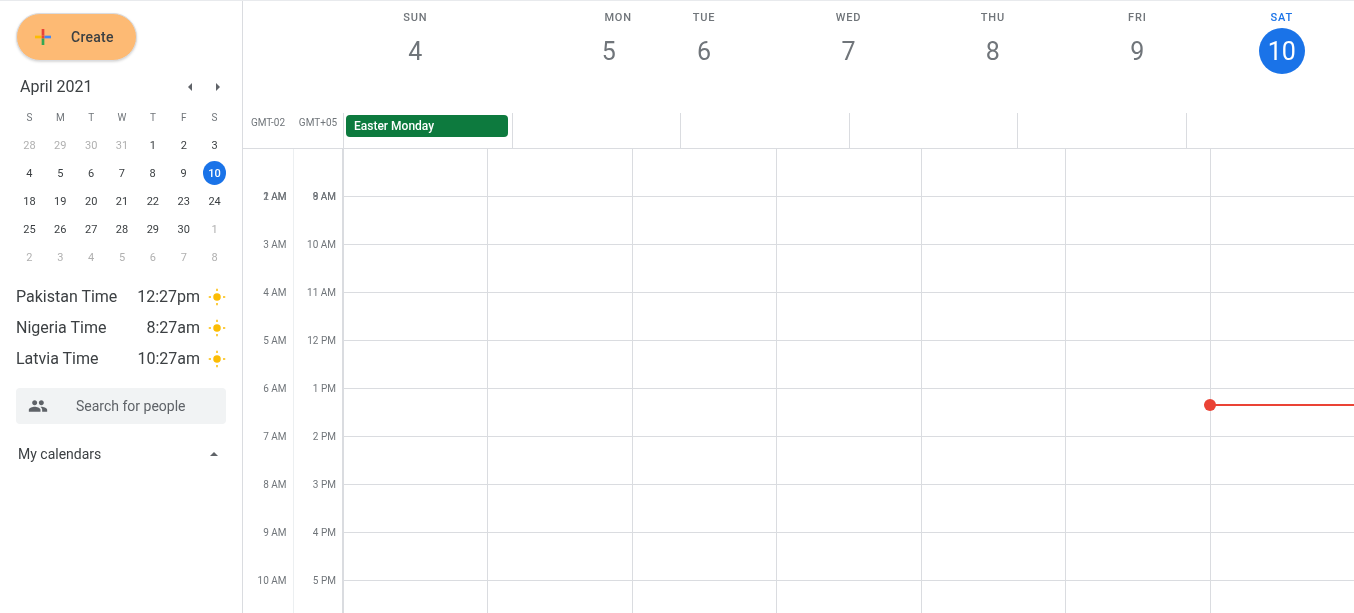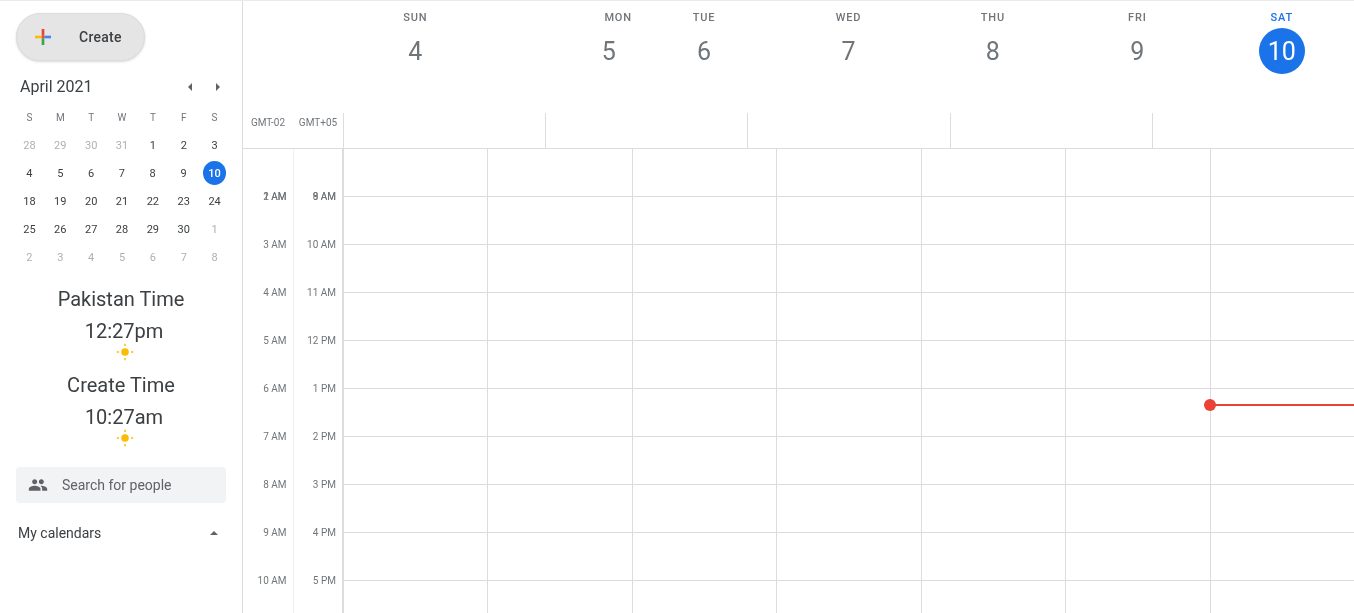--- a/index.html
+++ b/index.html
@@ -1,42 +1,42 @@
 <!DOCTYPE html>
 <html><head>
 <meta charset="utf-8">
 <style>
 * { margin:0; padding:0; box-sizing:border-box; font-family:'Google Sans',Roboto,Arial,sans-serif; }
 body { width:1354px; height:613px; background:#fff; overflow:hidden; color:#3c4043; }
 .app { display:flex; width:100%; height:100%; border-top:1px solid #e8eaed; }
 
 
 .side { width:242px; padding:8px 12px 0 12px; flex-shrink:0; }
-.create { display:inline-flex; align-items:center; gap:24px; height:48px; padding:0 22px 0 14px; border:1px solid #dadce0; border-radius:24px; background:#e5e5e5; box-shadow:0 1px 3px rgba(0,0,0,.1),0 1px 2px rgba(0,0,0,.06); font-size:14px; color:#3c4043; font-weight:500; cursor:pointer; margin:4px 0 14px 4px; letter-spacing:.25px; }
+.create { display:inline-flex; align-items:center; gap:16px; height:48px; padding:0 22px 0 14px; border:1px solid #dadce0; border-radius:24px; background:#fdba74; box-shadow:0 1px 3px rgba(0,0,0,.1),0 1px 2px rgba(0,0,0,.06); font-size:14px; color:#3c4043; font-weight:500; cursor:pointer; margin:4px 0 14px 4px; letter-spacing:.25px; }
 .plus { width:24px; height:24px; display:inline-block; }
 
 .mc-head { display:flex; align-items:flex-start; justify-content:space-between; padding:2px 2px 6px 6px; }
 .mc-title { font-size:16px; color:#3c4043; font-weight:400; }
 .nav-btns { display:flex; gap:8px; }
 .chev { width:20px; height:20px; fill:#5f6368; cursor:pointer; border-radius:50%; padding:2px; }
 
 .mc { padding-left:2px; }
 .mc-row { display:flex; }
 .mc-cell { width:32px; height:28px; display:flex; align-items:center; justify-content:center; font-size:10px; color:#70757a; cursor:pointer; border-radius:50%; }
 .mc-body .mc-cell { font-size:11px; color:#3c4043; }
 .mc-cell.out { color:#b0b0b0; }
 .mc-cell.today { background:#1a73e8; color:#fff; width:24px; height:24px; margin:2px 4px; font-weight:500; }
 
 .world { margin-top:10px; }
-.wc { display:flex; align-items:center; padding:6px 4px; font-size:20px; color:#3c4043;flex-direction:column; }
+.wc { display:flex; align-items:center; padding:6px 4px; font-size:16px; color:#3c4043; }
 .wc .left { flex:1; white-space:nowrap; overflow:hidden; text-overflow:ellipsis; }
-.wc .time { margin-left:6px;margin-top:8px; }
+.wc .time { margin-left:6px; }
 .sun,.moon { width:18px; height:18px; flex-shrink:0; margin-left:8px; }
 
-.search { display:flex; align-items:center; gap:14px; height:36px; background:#f1f3f4; border-radius:4px; padding:0 12px; margin:14px 4px 0 4px; font-size:14px; color:#5f6368; cursor:pointer; }
+.search { display:flex; align-items:center; gap:28px; height:36px; background:#f1f3f4; border-radius:4px; padding:0 12px; margin:14px 4px 0 4px; font-size:14px; color:#5f6368; cursor:pointer; }
 .search svg { width:20px; height:20px; fill:#5f6368; }
 
 .sec-head { display:flex; align-items:center; justify-content:space-between; padding:20px 6px 10px 6px; font-size:14px; color:#3c4043; cursor:pointer; }
 .cal-row { display:flex; align-items:center; gap:14px; padding:4px 6px; font-size:14px; }
 .cb { width:18px; height:18px; border-radius:3px; background:#1a73e8; display:flex; align-items:center; justify-content:center; flex-shrink:0; }
 .cb svg { width:14px; height:14px; fill:#fff; }
 .cal-name { white-space:nowrap; overflow:hidden; text-overflow:ellipsis; }
 
 
 .main { flex:1; display:flex; flex-direction:column; border-left:1px solid #dadce0; overflow:hidden; }
@@ -168,21 +168,34 @@
             <circle cx="12" cy="12" r="5" fill="#fbbc04"></circle>
             <g stroke="#fbbc04" stroke-width="2">
               <line x1="12" y1="1" x2="12" y2="4"></line>
               <line x1="12" y1="20" x2="12" y2="23"></line>
               <line x1="1" y1="12" x2="4" y2="12"></line>
               <line x1="20" y1="12" x2="23" y2="12"></line>
             </g>
           </svg>
         </div>
         <div class="wc">
-          <span class="left">Create Time</span>
+          <span class="left">Nigeria Time</span>
+          <span class="time">8:27am</span>
+          <svg class="sun" viewBox="0 0 24 24">
+            <circle cx="12" cy="12" r="5" fill="#fbbc04"></circle>
+            <g stroke="#fbbc04" stroke-width="2">
+              <line x1="12" y1="1" x2="12" y2="4"></line>
+              <line x1="12" y1="20" x2="12" y2="23"></line>
+              <line x1="1" y1="12" x2="4" y2="12"></line>
+              <line x1="20" y1="12" x2="23" y2="12"></line>
+            </g>
+          </svg>
+        </div>
+        <div class="wc">
+          <span class="left">Latvia Time</span>
           <span class="time">10:27am</span>
           <svg class="sun" viewBox="0 0 24 24">
             <circle cx="12" cy="12" r="5" fill="#fbbc04"></circle>
             <g stroke="#fbbc04" stroke-width="2">
               <line x1="12" y1="1" x2="12" y2="4"></line>
               <line x1="12" y1="20" x2="12" y2="23"></line>
               <line x1="1" y1="12" x2="4" y2="12"></line>
               <line x1="20" y1="12" x2="23" y2="12"></line>
             </g>
           </svg>
@@ -220,20 +233,23 @@
           <div class="day today" style="flex: 1 1 0%;"><div class="dow">SAT</div><div class="dnum">10</div></div>
         </div>
     </div>
 
     <div class="allday">
       <div class="spacer">
         <div class="tz-label">GMT-02</div>
         <div class="tz-label">GMT+05</div>
       </div>
       <div id="allday-cells" style="display:flex;flex:1">
+          <div class="ad-cell">
+            <div class="chip">Easter Monday</div>
+          </div>
           <div class="ad-cell"></div>
           <div class="ad-cell"></div>
           <div class="ad-cell"></div>
           <div class="ad-cell"></div>
           <div class="ad-cell"></div>
         </div>
     </div>
 
     <div class="grid-scroll">
       <div class="grid">

